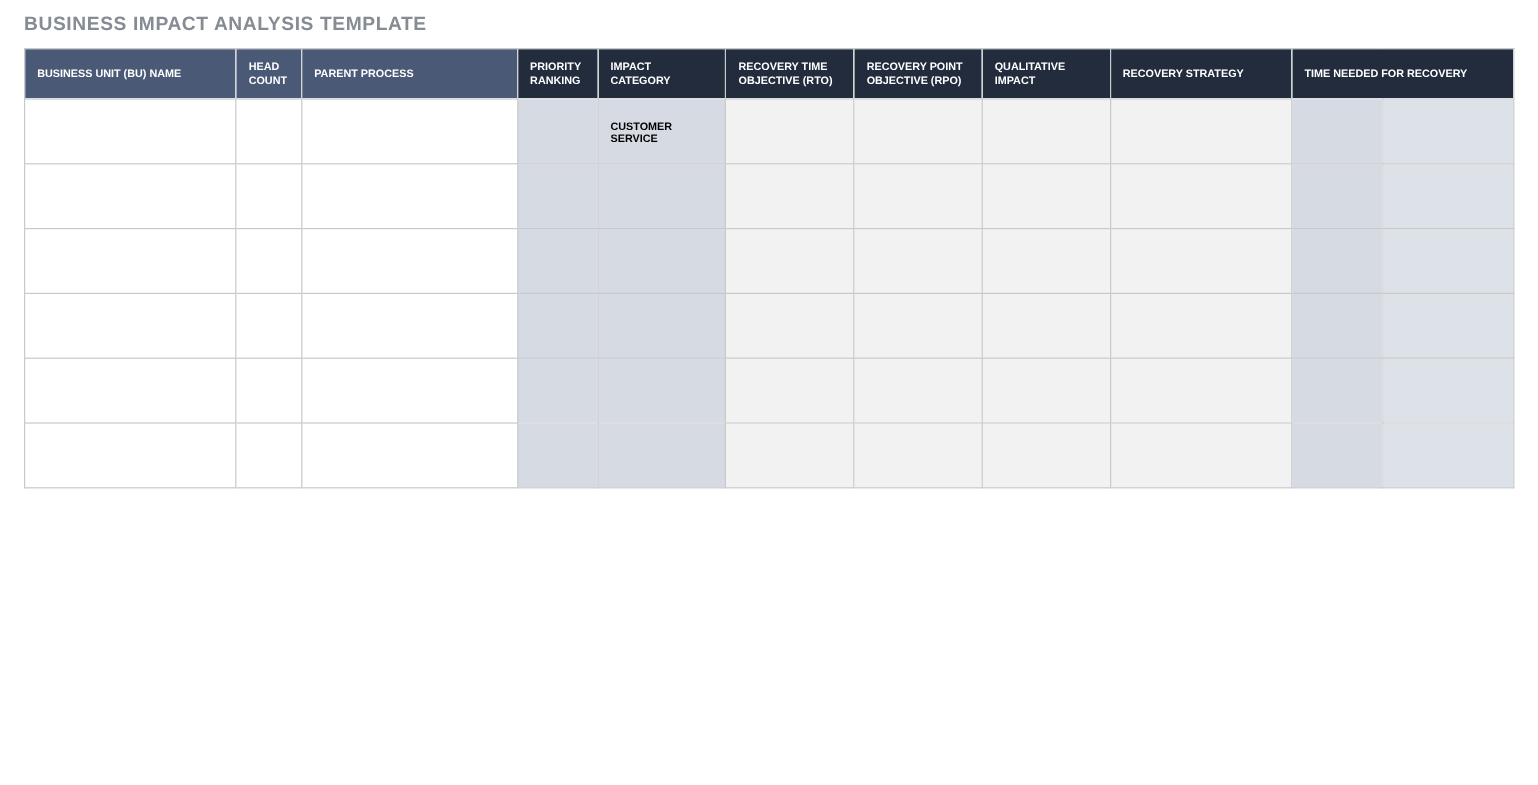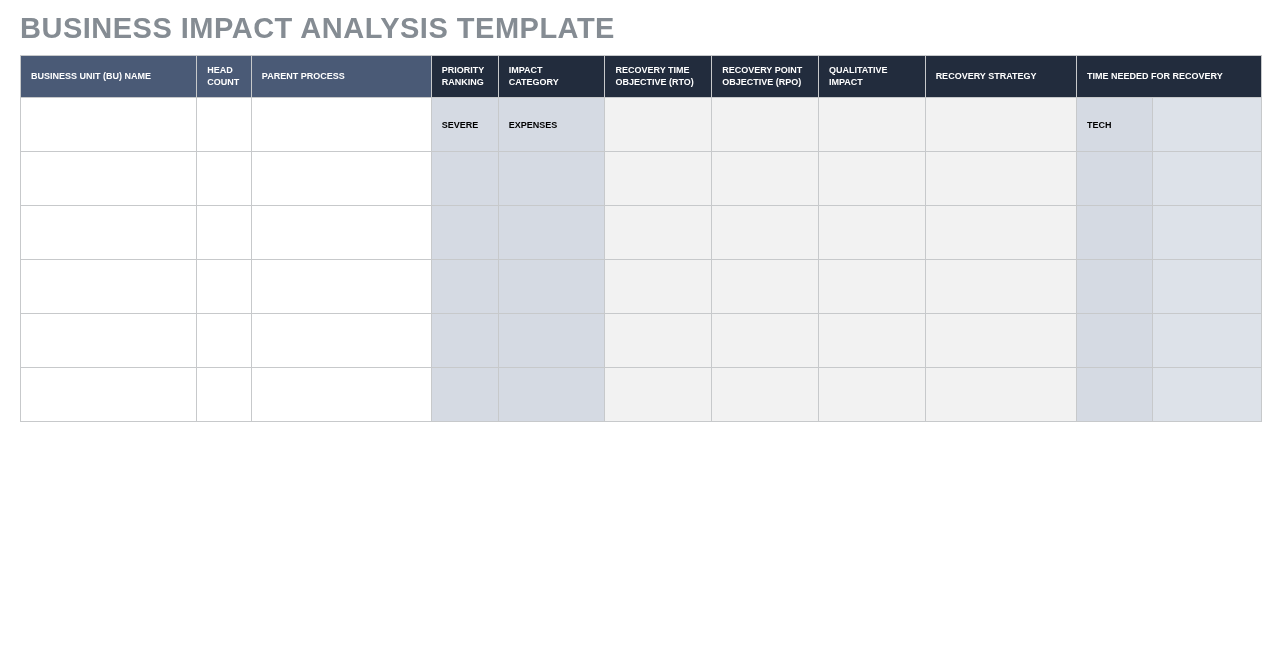--- a/index.html
+++ b/index.html
@@ -6,21 +6,21 @@
       box-sizing: border-box;
       margin: 0;
       padding: 0;
     }
     body {
       font-family: Arial, Helvetica, sans-serif;
       background: #ffffff;
       padding: 12px 20px;
     }
     .title {
-      font-size: 29px;
+      font-size: 16px;
       font-weight: bold;
       color: #858c93;
       letter-spacing: 0.5px;
       margin-bottom: 10px;
       text-transform: uppercase;
     }
     table {
       border-collapse: collapse;
       width: 100%;
       table-layout: fixed;
@@ -101,31 +101,31 @@
       <th class="header-dark">PRIORITY RANKING</th>
       <th class="header-dark">IMPACT CATEGORY</th>
       <th class="header-dark">RECOVERY TIME OBJECTIVE (RTO)</th>
       <th class="header-dark">RECOVERY POINT OBJECTIVE (RPO)</th>
       <th class="header-dark">QUALITATIVE IMPACT</th>
       <th class="header-dark">RECOVERY STRATEGY</th>
       <th class="header-dark" colspan="2">TIME NEEDED FOR RECOVERY</th>
     </tr>
   </thead>
   <tbody>
-  <tr>
+      <tr>
         <td class="cell-white"></td>
         <td class="cell-white"></td>
         <td class="cell-white"></td>
-        <td class="cell-blue-gray">SEVERE</td>
-        <td class="cell-blue-gray">EXPENSES</td>
+        <td class="cell-blue-gray"></td>
+        <td class="cell-blue-gray">CUSTOMER SERVICE</td>
         <td class="cell-light-gray"></td>
         <td class="cell-light-gray"></td>
         <td class="cell-light-gray"></td>
         <td class="cell-light-gray"></td>
-        <td class="cell-blue-gray">TECH</td>
+        <td class="cell-blue-gray"></td>
         <td class="cell-blue-gray2"></td>
       </tr>
       <tr>
         <td class="cell-white"></td>
         <td class="cell-white"></td>
         <td class="cell-white"></td>
         <td class="cell-blue-gray"></td>
         <td class="cell-blue-gray"></td>
         <td class="cell-light-gray"></td>
         <td class="cell-light-gray"></td>

